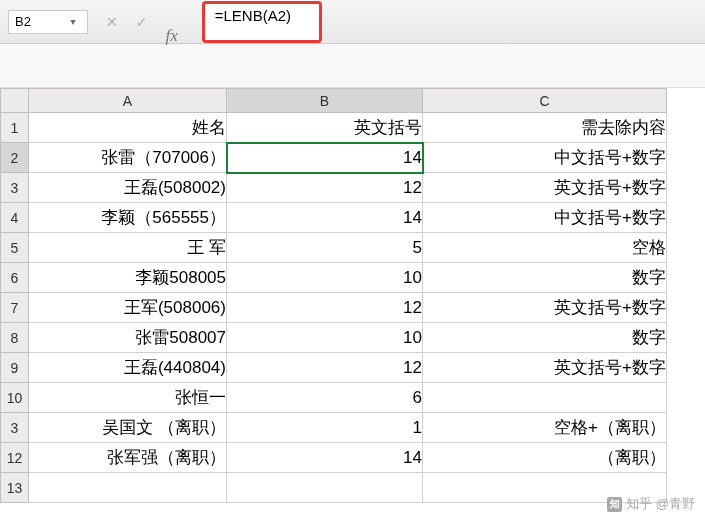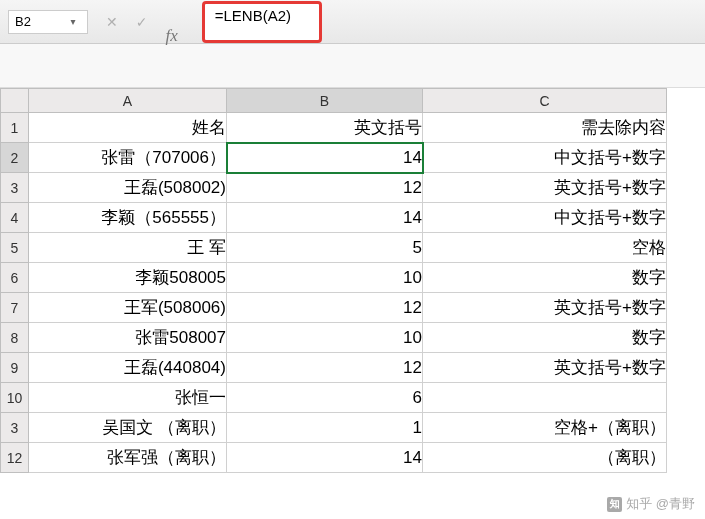--- a/index.html
+++ b/index.html
@@ -224,20 +224,26 @@
       <td class="cell">吴国文 （离职）</td>
       <td class="cell">1</td>
       <td class="cell">空格+（离职）</td>
     </tr>
     <tr>
       <td class="rowhead">12</td>
       <td class="cell">张军强（离职）</td>
       <td class="cell">14</td>
       <td class="cell">（离职）</td>
     </tr>
+    <tr>
+      <td class="rowhead">13</td>
+      <td class="cell"></td>
+      <td class="cell"></td>
+      <td class="cell"></td>
+    </tr>
   </tbody>
 </table>
 </div>
 
 <div class="watermark">
   <span class="zhihu-icon">知</span>
   <span>知乎 @青野</span>
 </div>
 
 </body></html>

